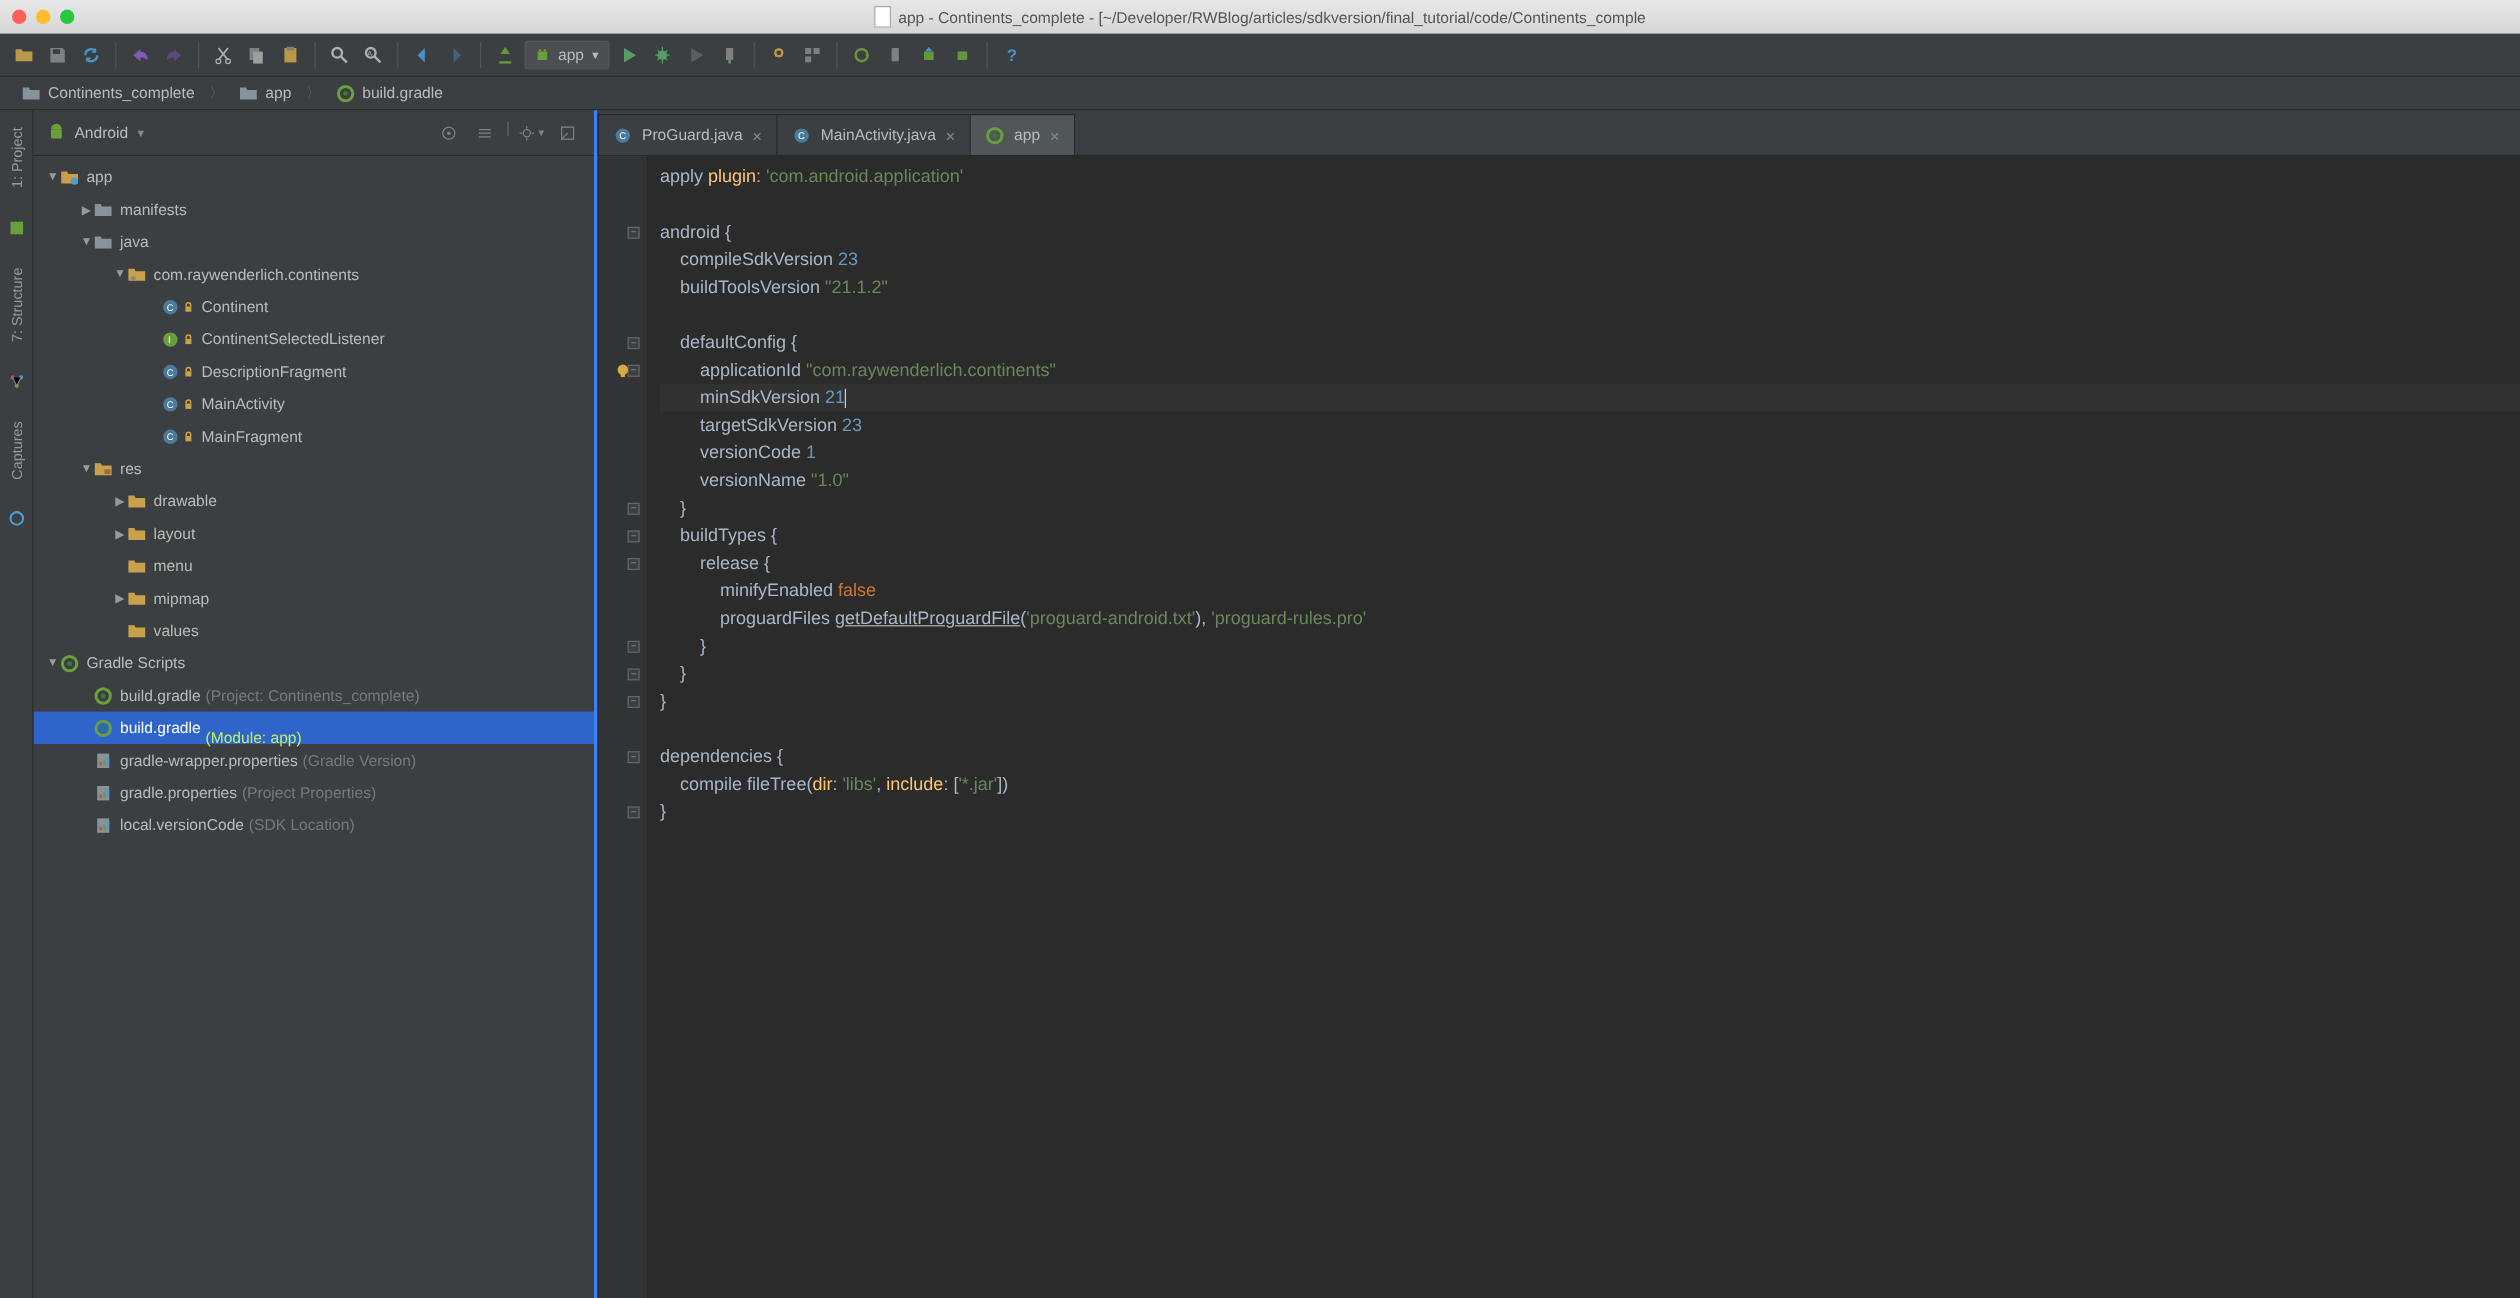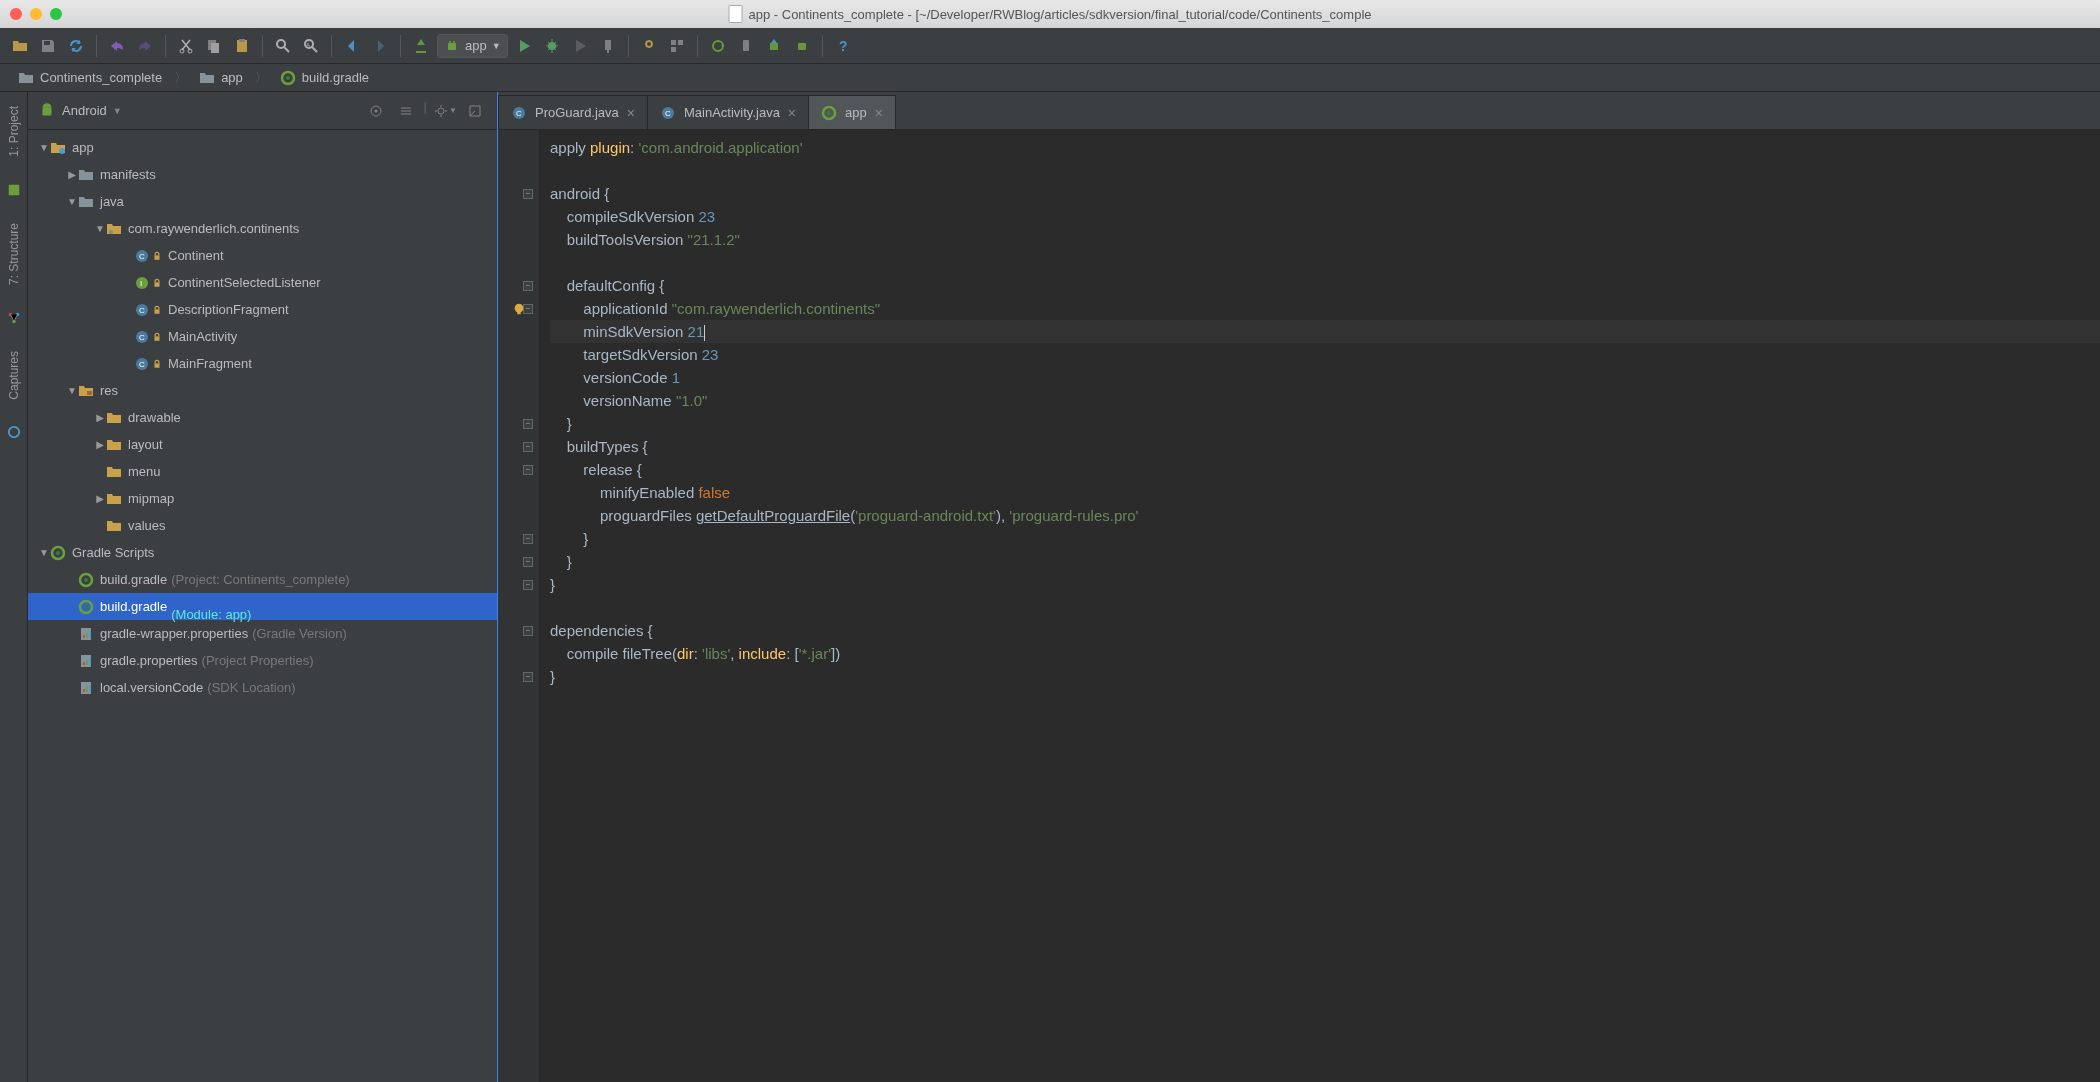--- a/index.html
+++ b/index.html
@@ -22,33 +22,33 @@
 
 .breadcrumb{height:28px;background:#3c3f41;border-bottom:1px solid #282828;display:flex;align-items:center;padding-left:10px;gap:4px;}
 .crumb{display:flex;align-items:center;gap:6px;padding:2px 8px;border-radius:3px;}
 .crumb-sep{color:#666;}
 
 
 .workspace{display:flex;height:calc(100% - 92px);}
 .left-gutter{width:28px;background:#3c3f41;border-right:1px solid #282828;display:flex;flex-direction:column;align-items:center;padding-top:8px;gap:20px;}
 .gutter-label{writing-mode:vertical-rl;transform:rotate(180deg);font-size:12px;color:#999;display:flex;align-items:center;gap:4px;cursor:pointer;padding:6px 2px;}
 
-.project-panel{width:470px;background:#3c3f41;border-right:1px solid #3b82f6;display:flex;flex-direction:column;}
+.project-panel{width:470px;background:#3c3f41;border-right:3px solid #3b82f6;display:flex;flex-direction:column;}
 .panel-header{height:38px;display:flex;align-items:center;padding:0 10px;justify-content:space-between;border-bottom:1px solid #282828;}
 .panel-title{display:flex;align-items:center;gap:6px;color:#bbb;}
 .panel-tools{display:flex;gap:6px;}
 
 .tree{flex:1;overflow:auto;padding:4px 0;}
 .tree-row{height:27px;display:flex;align-items:center;cursor:pointer;white-space:nowrap;}
 .tree-row.selected{background:#2f65ca;color:#fff;}
 .tree-arrow{width:12px;display:inline-flex;justify-content:center;color:#999;font-size:10px;}
 .tree-indent{display:inline-block;}
 .tree-label{margin-left:6px;}
 .tree-hint{color:#787878;margin-left:4px;}
-.tree-row.selected .tree-hint{color:#5eead4;margin-top:15px;}
+.tree-row.selected .tree-hint{color:#bef264;margin-top:15px;}
 
 
 .editor-area{flex:1;display:flex;flex-direction:column;background:#2b2b2b;}
 .tabs{height:38px;background:#3c3f41;display:flex;align-items:flex-end;border-bottom:1px solid #282828;}
 .tab{height:34px;padding:0 12px;display:flex;align-items:center;gap:8px;background:#3c3f41;border:1px solid #282828;border-bottom:none;margin-right:-1px;cursor:pointer;color:#bbb;}
 .tab.active{background:#515658;}
 .tab-close{color:#888;font-size:14px;cursor:pointer;}
 
 .editor{flex:1;display:flex;font-family:Menlo,Consolas,monospace;font-size:15px;line-height:23px;}
 .gutter{width:42px;background:#313335;border-right:1px solid #282828;color:#606366;text-align:right;padding:6px 6px 0 0;}

